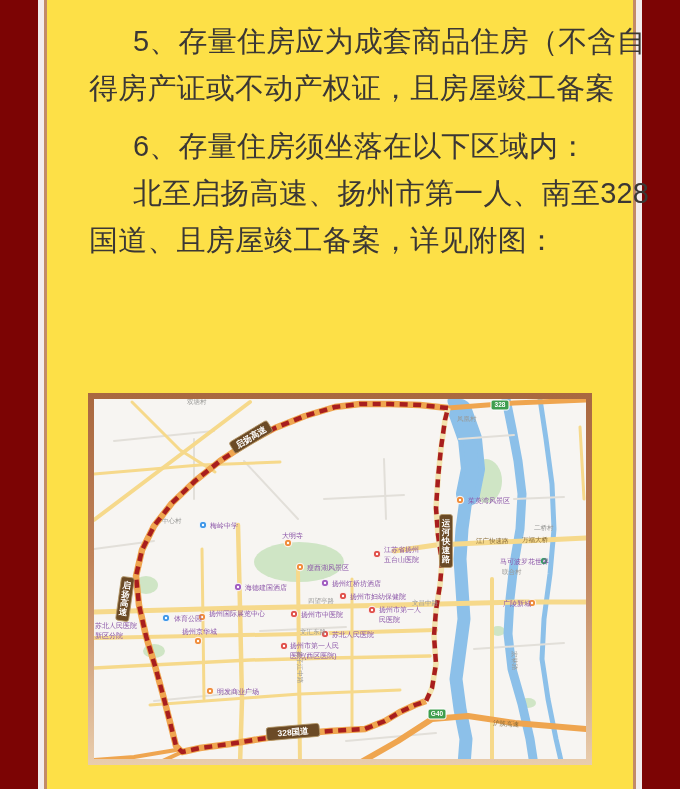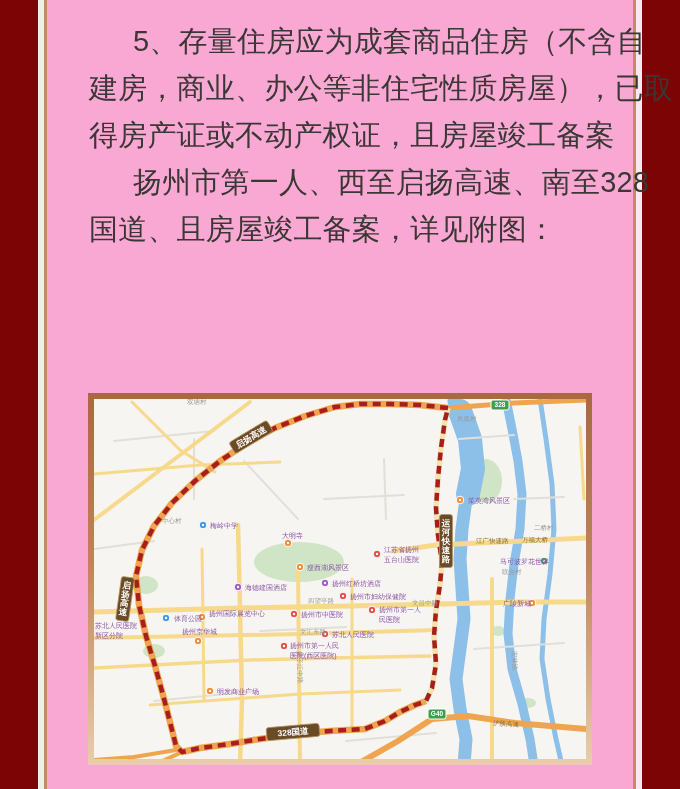--- a/index.html
+++ b/index.html
@@ -1,18 +1,18 @@
 <!DOCTYPE html>
 <html><head>
 <meta charset="utf-8">
 <style>
   html,body{margin:0;padding:0;}
   body{width:680px;height:789px;overflow:hidden;background:#ededee;
        font-family:"Liberation Sans","DejaVu Sans",sans-serif;}
-  .page{position:relative;width:680px;height:789px;background:#f9a8d4;}
+  .page{position:relative;width:680px;height:789px;background:#fde047;}
   .band{position:absolute;top:0;bottom:0;width:38px;background:#7c0404;}
   .band.left{left:0;} .band.right{right:0;}
   .strip{position:absolute;top:0;bottom:0;width:6px;background:#f3ecec;}
   .strip.left{left:38px;} .strip.right{right:38px;}
   .rule{position:absolute;top:0;bottom:0;width:3px;background:#c38a66;}
   .rule.left{left:44px;} .rule.right{right:44px;}
   .article{position:absolute;left:89px;top:18px;width:524px;color:#3b3735;
            font-size:29px;line-height:47px;font-weight:500;letter-spacing:0.2px;}
   .aline{height:47px;white-space:nowrap;}
   .indent{padding-left:44px;}
@@ -29,23 +29,23 @@
 <div class="page">
   <div class="band left"></div>
   <div class="band right"></div>
   <div class="strip left"></div>
   <div class="strip right"></div>
   <div class="rule left"></div>
   <div class="rule right"></div>
 
   <div class="article">
     <div class="aline indent">5、存量住房应为成套商品住房（不含自</div>
-    <div class="aline">建房，商业、办公等非住宅性质房屋），已取</div>
     <div class="aline">得房产证或不动产权证，且房屋竣工备案</div>
-    <div class="aline indent">扬州市第一人、西至启扬高速、南至328</div>
+    <div class="aline indent p6head">6、存量住房须坐落在以下区域内：</div>
+    <div class="aline indent">北至启扬高速、扬州市第一人、南至328</div>
     <div class="aline">国道、且房屋竣工备案，详见附图：</div>
   </div>
 
   <div class="map-frame">
     <svg id="map-svg" width="492" height="360" viewBox="0 0 492 360">
         <ellipse cx="205" cy="163" rx="45" ry="20" fill="#cfe5c5"></ellipse>
         <ellipse cx="392" cy="82" rx="16" ry="22" fill="#cfe5c5"></ellipse>
         <ellipse cx="52" cy="186" rx="12" ry="9" fill="#cfe5c5"></ellipse>
         <ellipse cx="60" cy="252" rx="11" ry="7" fill="#cfe5c5"></ellipse>
         <ellipse cx="404" cy="232" rx="7" ry="5" fill="#cfe5c5"></ellipse>

